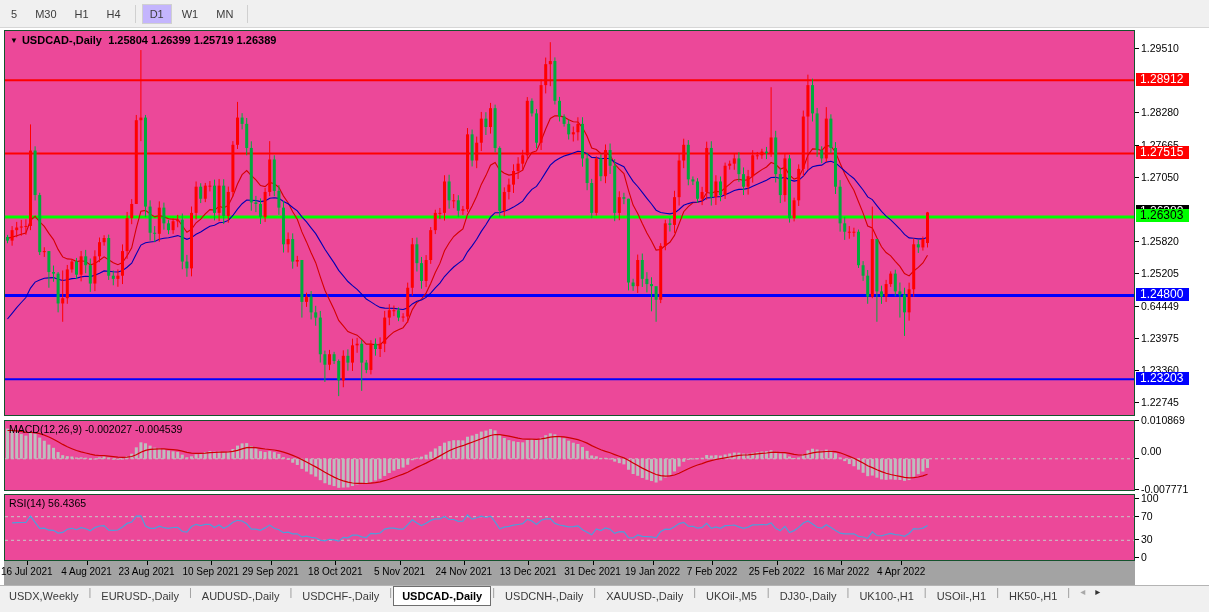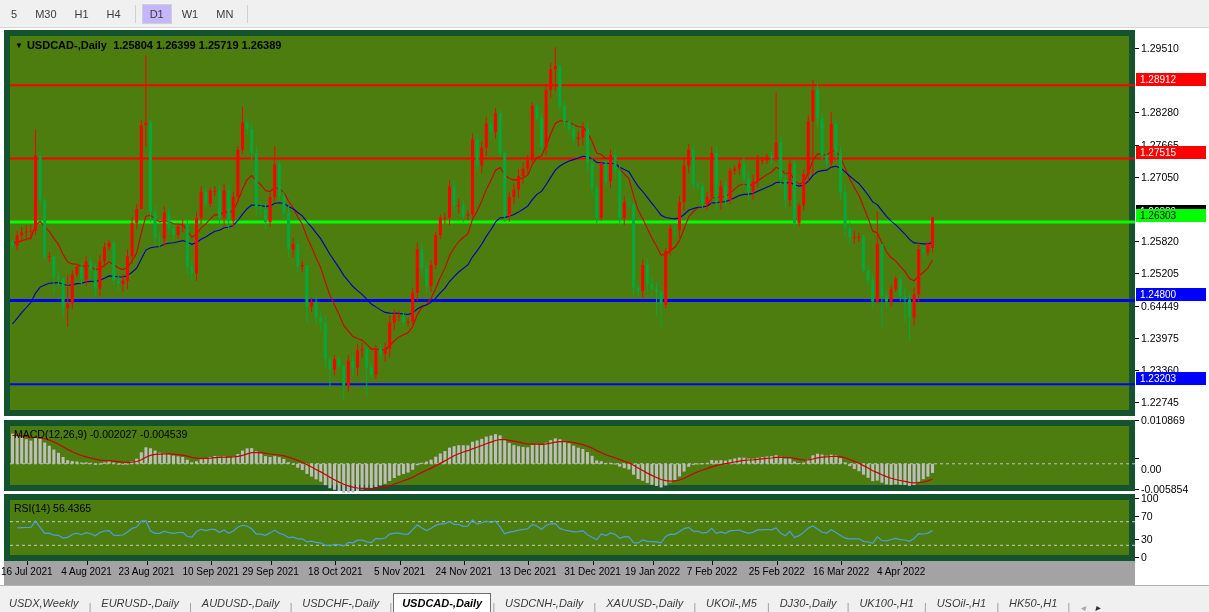--- a/index.html
+++ b/index.html
@@ -5,37 +5,37 @@
   html,body{margin:0;padding:0;background:#fff;}
   .screen{position:relative;width:1209px;height:612px;background:#ffffff;overflow:hidden;
           font-family:"Liberation Sans",sans-serif;-webkit-font-smoothing:none;}
   
   .toolbar{position:absolute;left:0;top:0;width:1209px;height:28px;background:#f0f0f0;
            border-bottom:1px solid #d6d6d6;display:flex;align-items:center;padding-left:2px;box-sizing:border-box;}
   .tf-btn{font-size:11px;color:#3c3c3c;padding:3px 7px;margin:0 1px;border:1px solid transparent;cursor:default;}
   .tf-btn.active{background:#c4b5fd;border:1px solid #d0d0d0;}
   .tb-sep{width:1px;height:18px;background:#d0d0d0;margin:0 5px;}
   
-  .panel{position:absolute;background:#4d7c0f;border:6px solid #14532d;box-sizing:border-box;padding-left:28px;}
+  .panel{position:absolute;background:#ec4899;border:1px solid #14532d;box-sizing:border-box;padding-left:28px;}
   .panel svg{position:absolute;left:0;top:0;}
   .chart-title{position:absolute;left:5px;top:3px;font-size:11px;font-weight:bold;color:#000;z-index:5;white-space:nowrap;}
   .chart-title .caret{font-size:8px;vertical-align:1px;margin-right:4px;}
   .ind-title{position:absolute;left:4px;top:2px;font-size:10.5px;color:#000;z-index:5;white-space:nowrap;}
   
   .axis{position:absolute;left:1135px;top:28px;width:74px;height:557px;background:#fff;font-size:10.5px;color:#000;}
   .axtick{position:absolute;left:6px;white-space:nowrap;}
   .axdash{position:absolute;left:0;width:4px;height:1px;background:#000;}
-  .pricetag{position:absolute;left:1px;width:70px;height:13px;line-height:13px;font-size:10px;padding-left:4px;box-sizing:border-box;}
+  .pricetag{position:absolute;left:1px;width:53px;height:13px;line-height:13px;font-size:12px;padding-left:4px;box-sizing:border-box;}
   
   .dateaxis{position:absolute;left:4px;top:561px;width:1131px;height:24px;background:#a3a3a3;font-size:10px;color:#000;}
   .datelabel{position:absolute;top:5px;white-space:nowrap;}
   .datetick{position:absolute;top:0;width:1px;height:4px;background:#000;}
   
   .tabbar{position:absolute;left:0;top:585px;width:1209px;height:27px;background:#f0f0f0;border-top:1px solid #b4b4b4;
-          display:flex;align-items:flex-end;font-size:11px;color:#3a3a3a;font-style:italic;}
+          display:flex;align-items:flex-start;font-size:11px;color:#3a3a3a;}
   .tab{padding:4px 9px;white-space:nowrap;cursor:default;}
   .tab.active{background:#fff;border:1px solid #6e6e6e;font-weight:bold;color:#000;padding:3px 8px;}
   .tab-sep{color:#9a9a9a;padding:0 1px;}
   .tab-arrows{margin-left:4px;display:flex;align-items:center;}
   .arrow{font-size:10px;padding:0 5px;color:#333;cursor:default;}
   .arrow.dim{color:#a8a8a8;}
 </style>
 </head>
 <body>
 
@@ -714,23 +714,23 @@
       <div class="axtick" style="top: 271.592px;">0.64449</div>
       <div class="axdash" style="top: 277.592px;"></div>
       <div class="axtick" style="top: 303.791px;">1.23975</div>
       <div class="axdash" style="top: 309.791px;"></div>
       <div class="axtick" style="top: 335.99px; text-decoration: underline;">1.23360</div>
       <div class="axdash" style="top: 341.99px;"></div>
       <div class="axtick" style="top: 368.188px;">1.22745</div>
       <div class="axdash" style="top: 374.188px;"></div>
       <div class="axtick" style="top: 386px;">0.010869</div>
       <div class="axdash" style="top: 392px;"></div>
-      <div class="axtick" style="top: 435px;">0.00</div>
+      <div class="axtick" style="top: 417px;">0.00</div>
       <div class="axdash" style="top: 429.792px;"></div>
-      <div class="axtick" style="top: 454.995px;">-0.005854</div>
+      <div class="axtick" style="top: 454.995px;">-0.007771</div>
       <div class="axdash" style="top: 460.995px;"></div>
       <div class="axtick" style="top: 464px;">100</div>
       <div class="axdash" style="top: 470px;"></div>
       <div class="axtick" style="top: 481.7px;">70</div>
       <div class="axdash" style="top: 487.7px;"></div>
       <div class="axtick" style="top: 505.3px;">30</div>
       <div class="axdash" style="top: 511.3px;"></div>
       <div class="axtick" style="top: 523px;">0</div>
       <div class="axdash" style="top: 529px;"></div>
       <div class="pricetag" style="top: 44.8089px; background: rgb(255, 0, 0); color: rgb(255, 255, 255);">1.28912</div>

